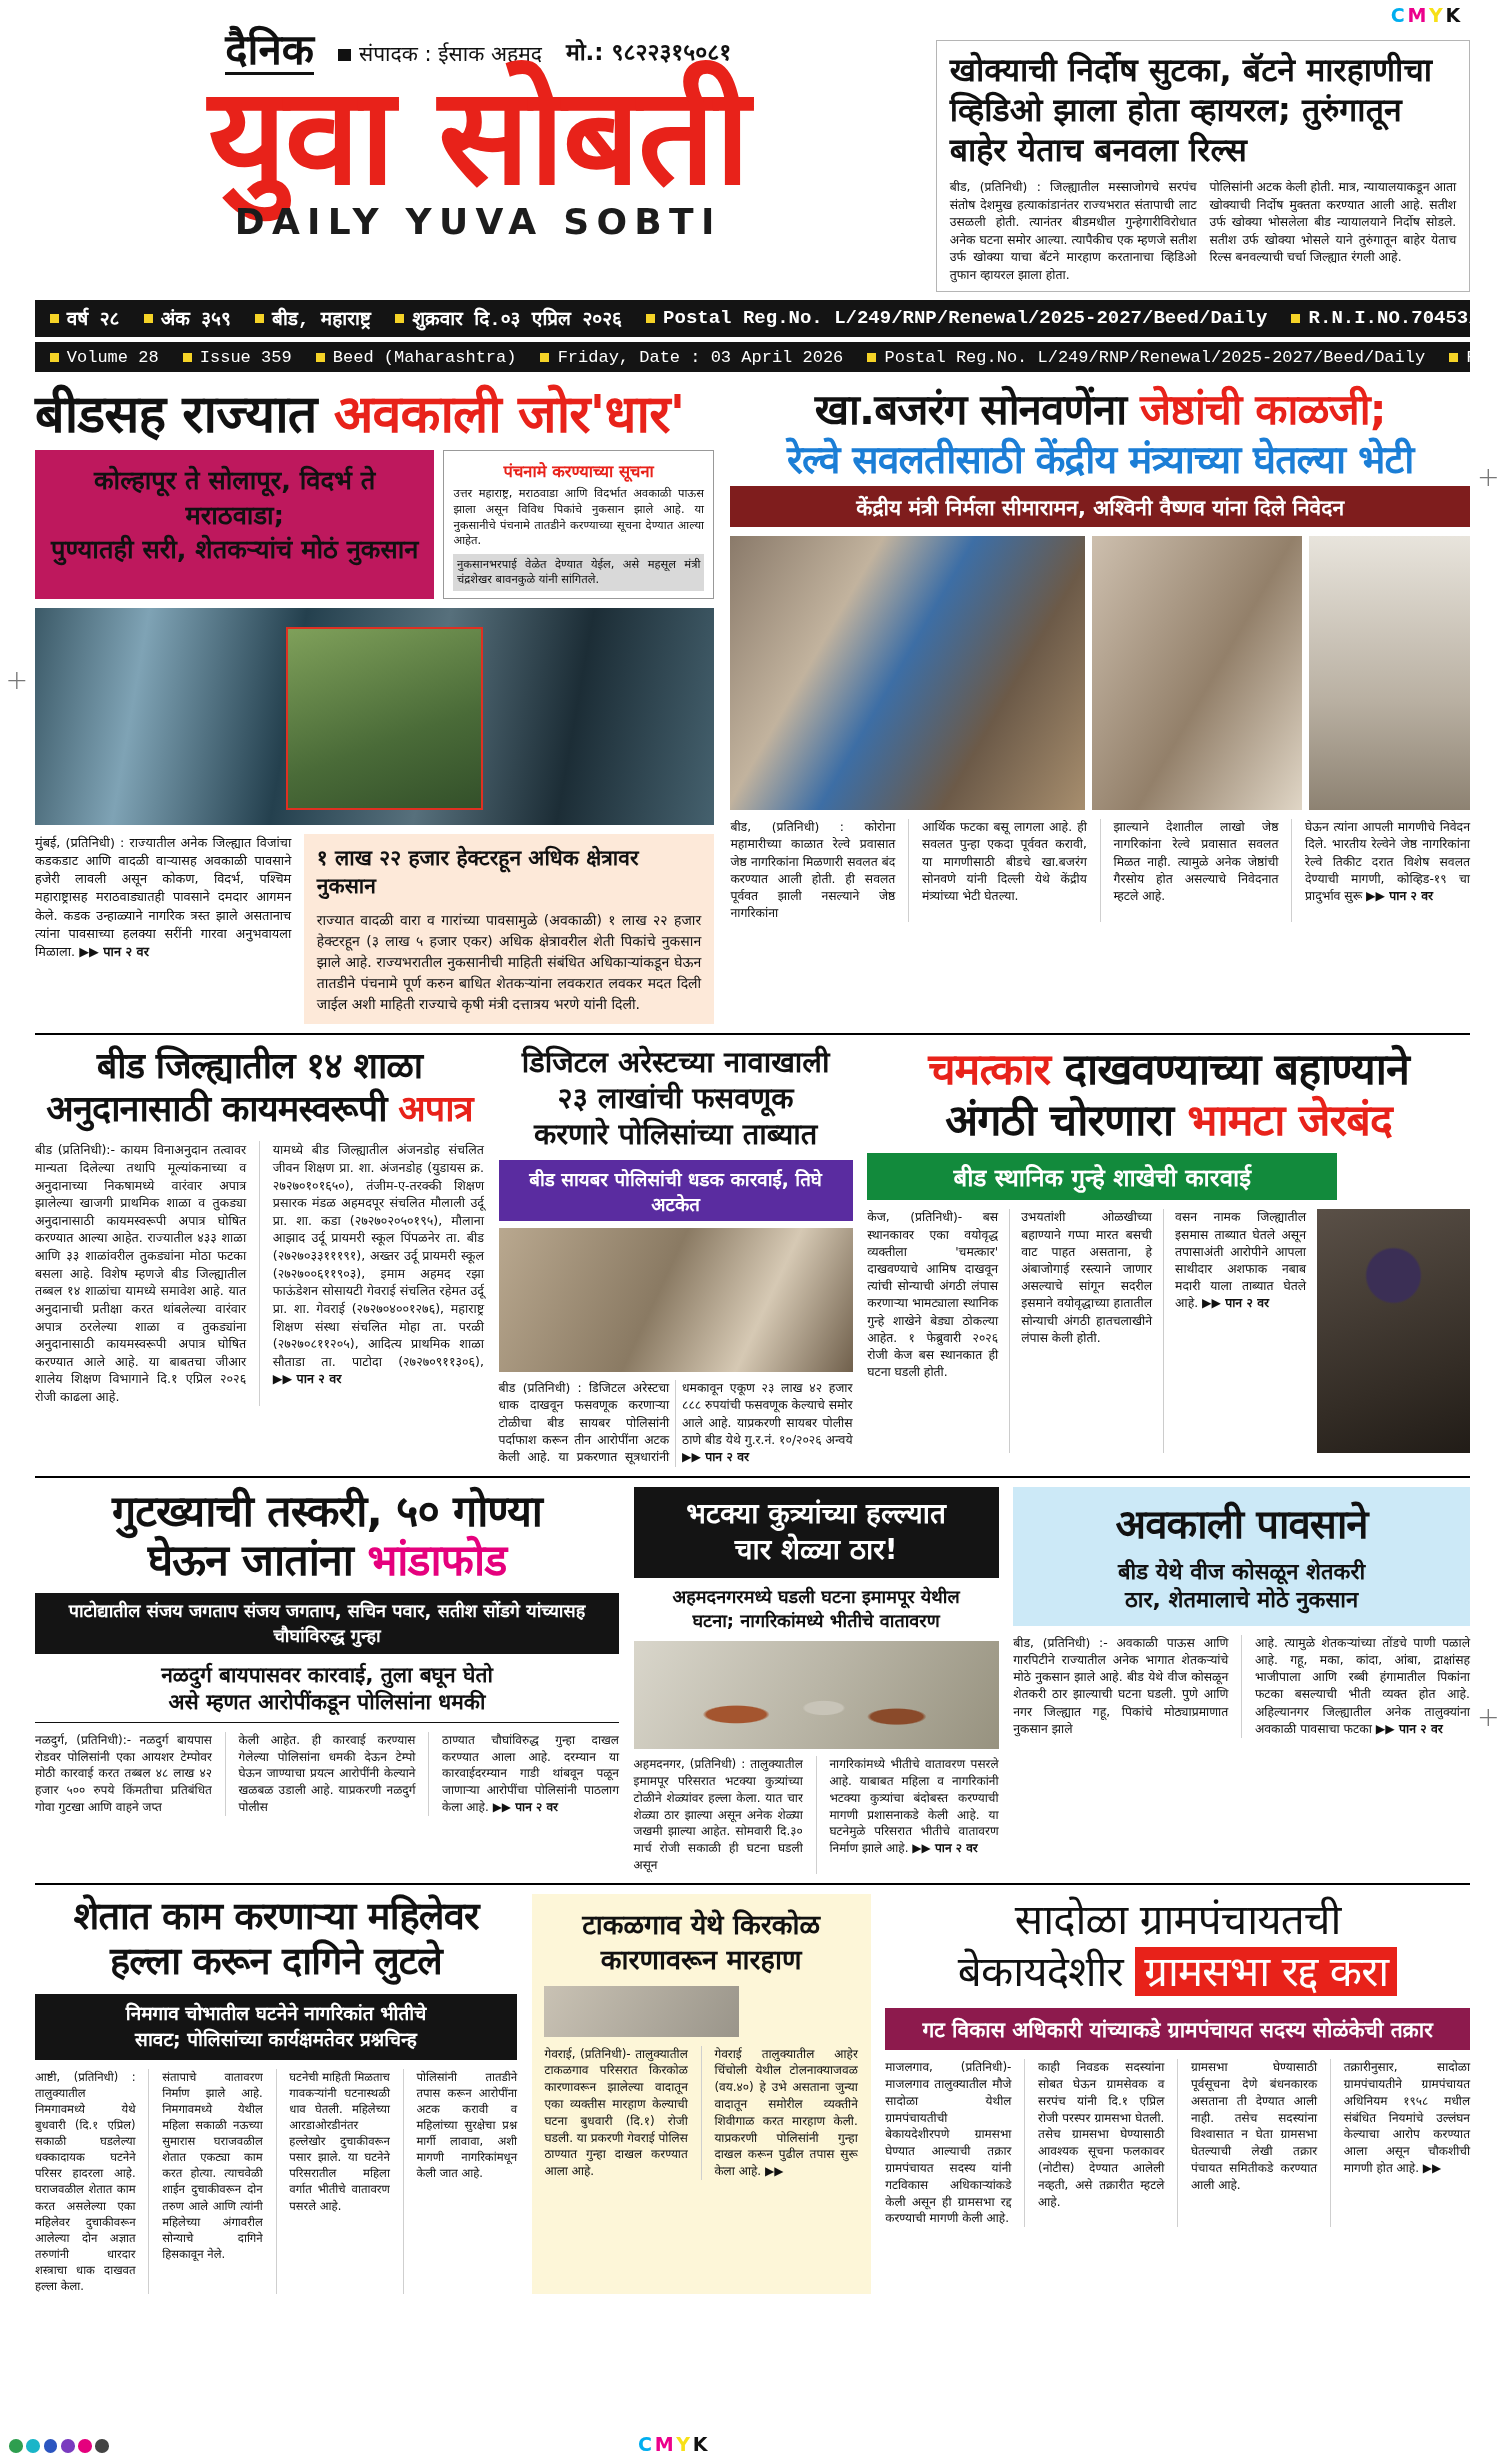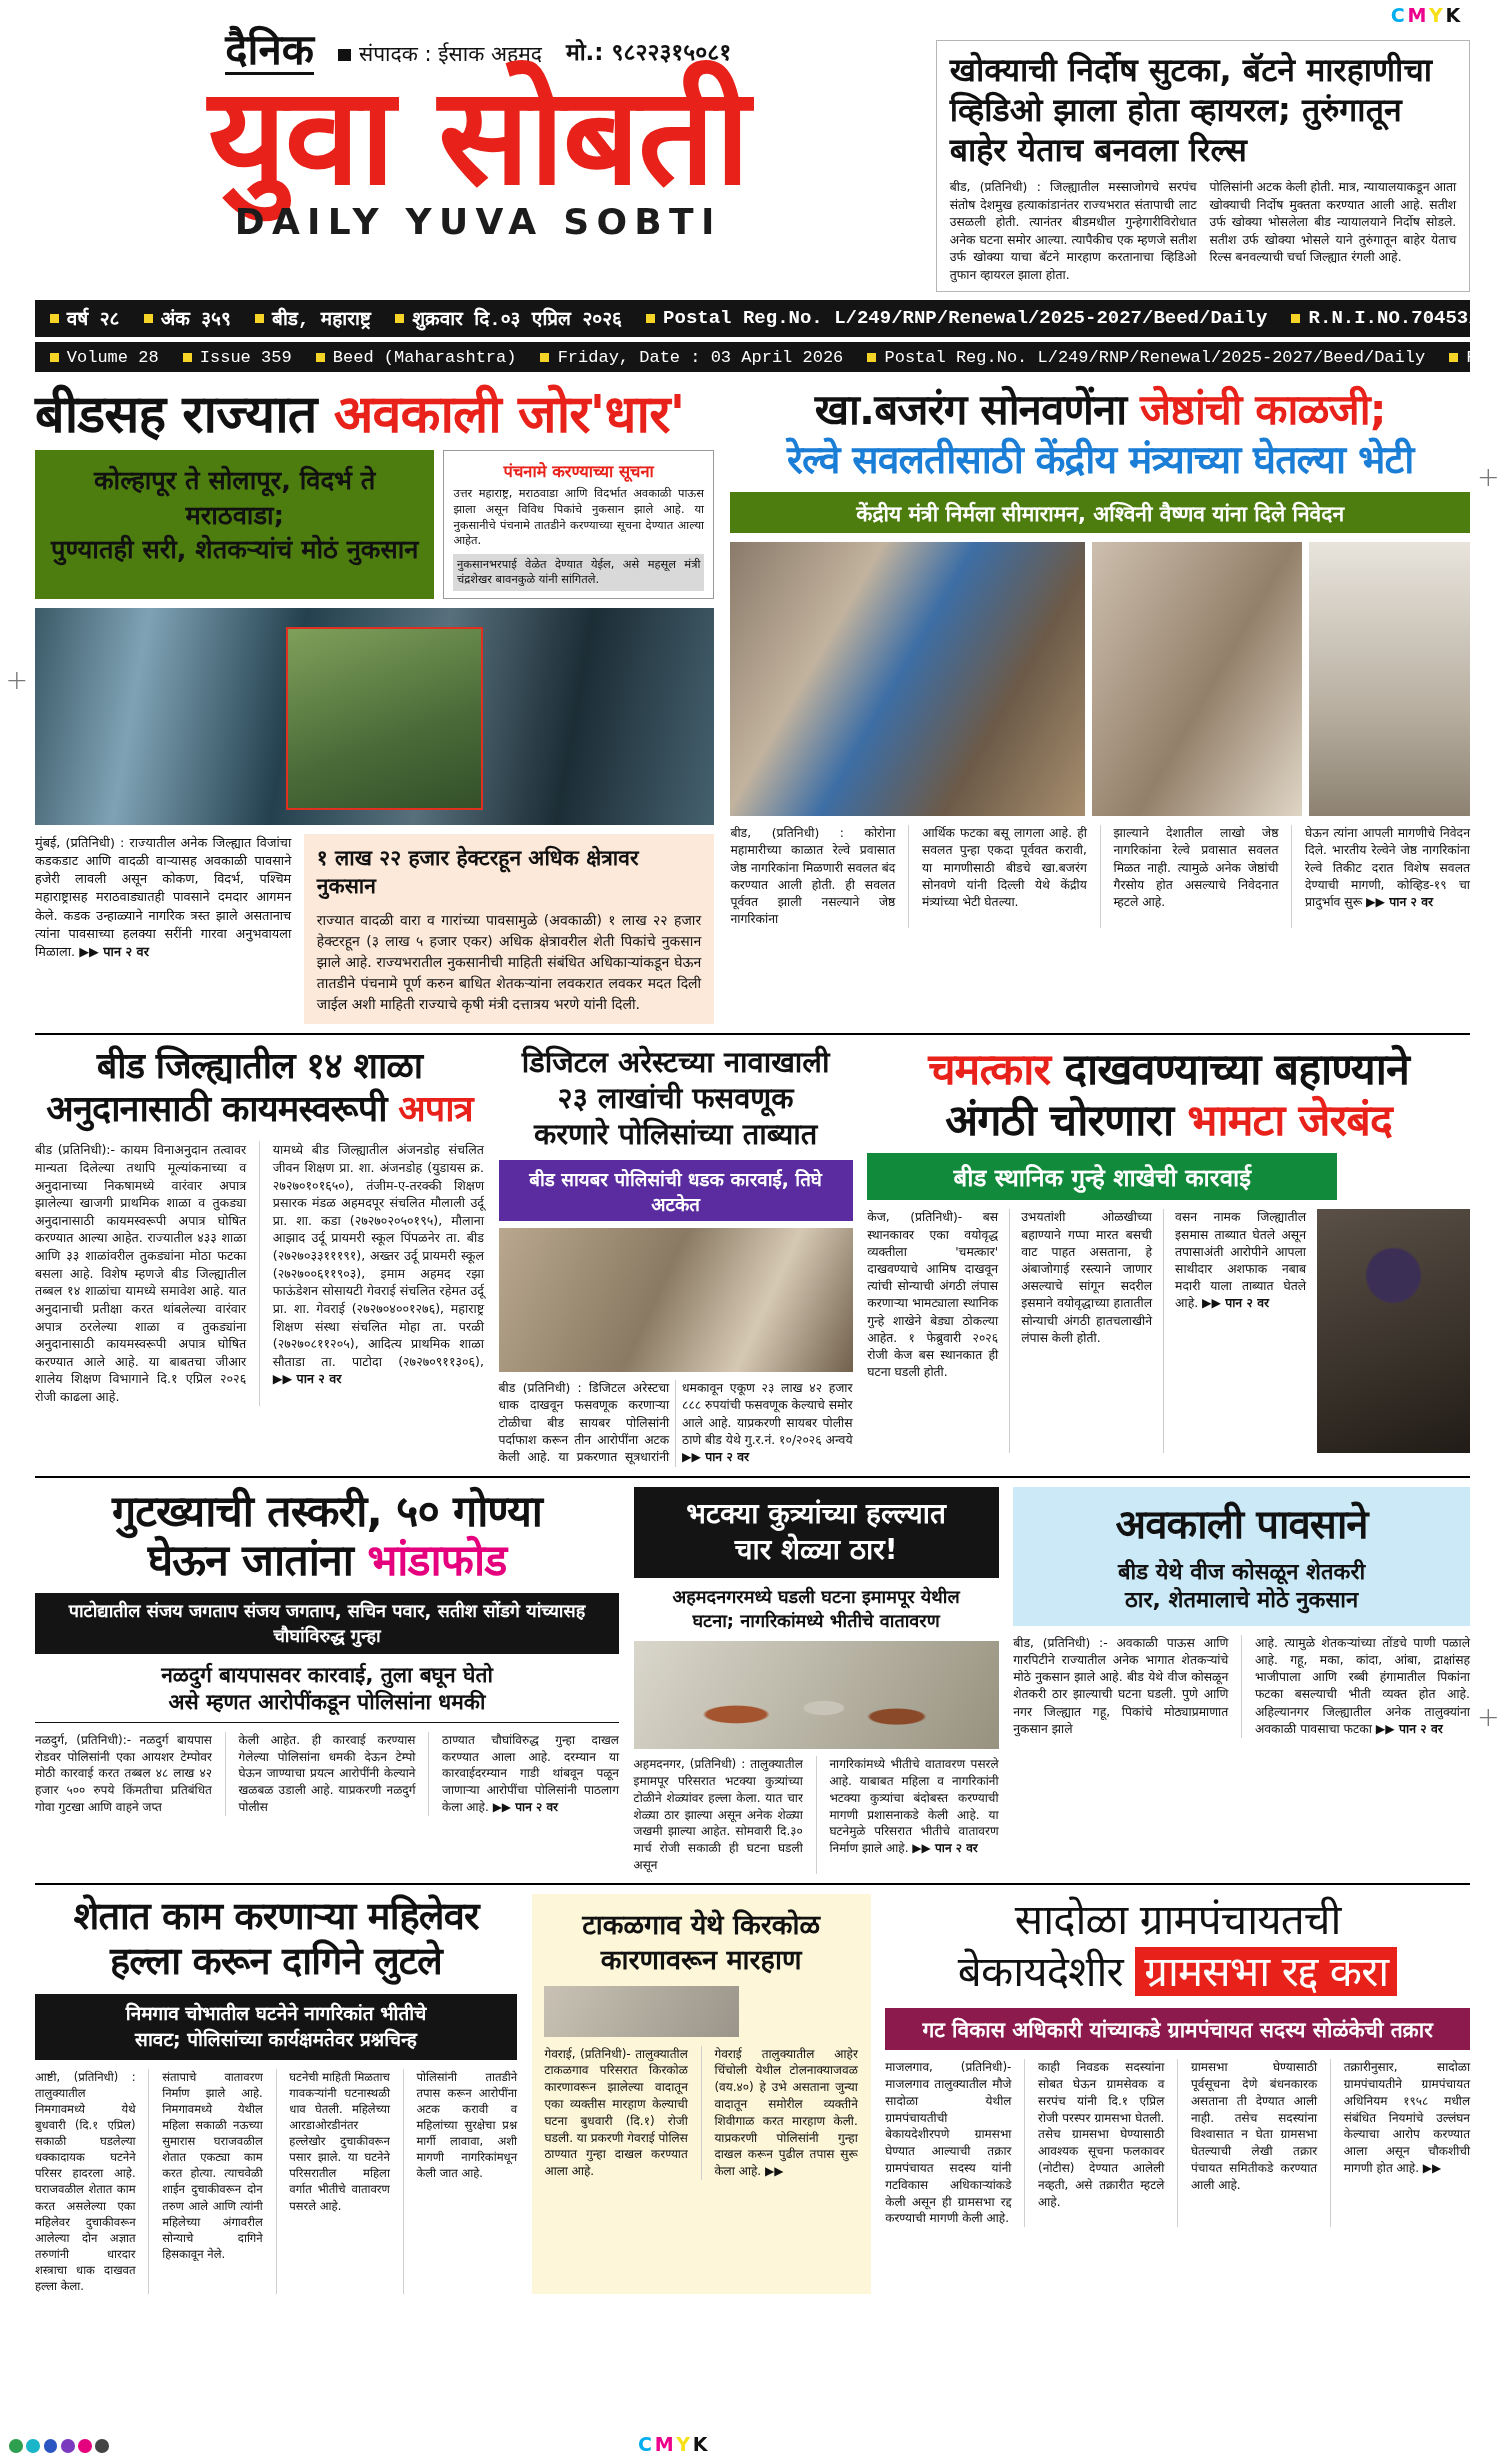--- a/index.html
+++ b/index.html
@@ -52,38 +52,38 @@
   .cols .col + .col { border-left:0.9px solid #cfcfcf; padding-left:12.8px; }
   .cont { font-weight:bold; white-space:nowrap; }
   .band { color:#fff; text-align:center; font-weight:bold; }
   .ph { position:relative; overflow:hidden; }
 
   
   .row1 { display:grid; grid-template-columns:679px 1fr; gap:16.4px; border-top:none; margin-top:5.5px; }
   .ll-head { font-size:52px; font-weight:bold; white-space:nowrap; letter-spacing:-0.9px; line-height:1.05; }
   .red { color:#e8221a; }
   .ll-sub-wrap { display:flex; gap:9px; margin-top:9px; align-items:stretch; }
-  .ll-subbox { flex:1.55; background:#4d7c0f; text-align:center; font-weight:bold; font-size:25.5px; line-height:1.35; padding:12.8px 5.5px; }
+  .ll-subbox { flex:1.55; background:#be185d; text-align:center; font-weight:bold; font-size:25.5px; line-height:1.35; padding:12.8px 5.5px; }
   .notice { flex:1; border:1.4px solid #999; padding:7.3px 9px; }
   .notice-title { color:#e8221a; font-weight:bold; font-size:16.4px; text-align:center; margin-bottom:4.6px; }
   .notice p { font-size:11.4px; line-height:1.38; text-align:justify; }
   .notice .tail { background:#d9d9d9; display:block; margin-top:4.6px; padding:2.7px 3.6px; }
   .ph-storm { height:217px; margin-top:9px;
     background:linear-gradient(100deg,#3c5a68 0%,#7fa3b5 16%,#24404e 38%,#57707c 58%,#1c2d36 78%,#45616e 100%); }
   .ph-storm .inset { position:absolute; left:37%; top:9%; width:29%; height:84%; border:2.7px solid #e03022;
     background:linear-gradient(160deg,#7fa05a,#4a6b38 60%,#33502a); }
   .ll-bottom { display:flex; gap:12.8px; margin-top:9px; }
   .ll-body { flex:1; font-size:12.8px; line-height:1.42; text-align:justify; }
   .peachbox { flex:1.5; background:#fde9d9; padding:9px 12.8px; }
   .peachbox h4 { font-size:21px; font-weight:bold; margin-bottom:11px; }
   .peachbox p { font-size:14px; line-height:1.5; text-align:justify; }
 
   .lr-head1 { font-size:42px; font-weight:bold; text-align:center; line-height:1.1; letter-spacing:-0.9px; }
   .lr-head2 { font-size:39px; font-weight:bold; text-align:center; color:#1b7ed6; line-height:1.15; margin-top:5.5px; letter-spacing:-0.9px; }
-  .lr-band { background:#4d7c0f; font-size:21px; padding:6.4px 3.6px; margin-top:9px; }
+  .lr-band { background:#7f1d1d; font-size:21px; padding:6.4px 3.6px; margin-top:3px; }
   .lr-photos { display:flex; gap:7.3px; margin-top:9px; height:274px; }
   .ph-meet1 { flex:2.2; background:linear-gradient(120deg,#8a7a6a,#c2b39e 30%,#3d6ea5 48%,#6c5a48 72%,#a78e6e); }
   .ph-meet2 { flex:1.3; background:linear-gradient(120deg,#cdbfae,#93806a 55%,#e0d6c6); }
   .ph-meet3 { flex:1; background:linear-gradient(180deg,#e8e4dc,#b9b0a2 60%,#8d8272); }
   .lr-cols { margin-top:9px; }
   .lr-cols .col { font-size:12.3px; }
 
   
   .row2 { display:grid; grid-template-columns:449px 354px 1fr; gap:14.6px; }
   .sc-head { font-size:36px; font-weight:bold; text-align:center; line-height:1.2; letter-spacing:-0.9px; }

